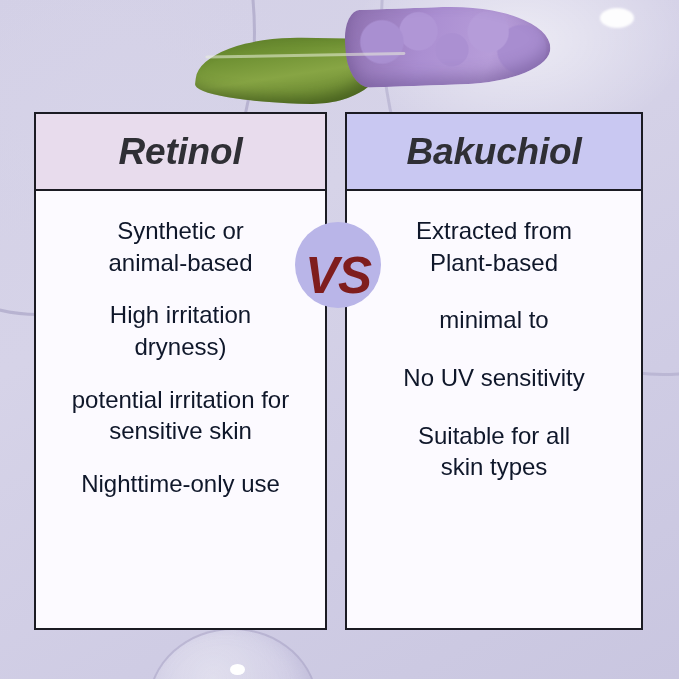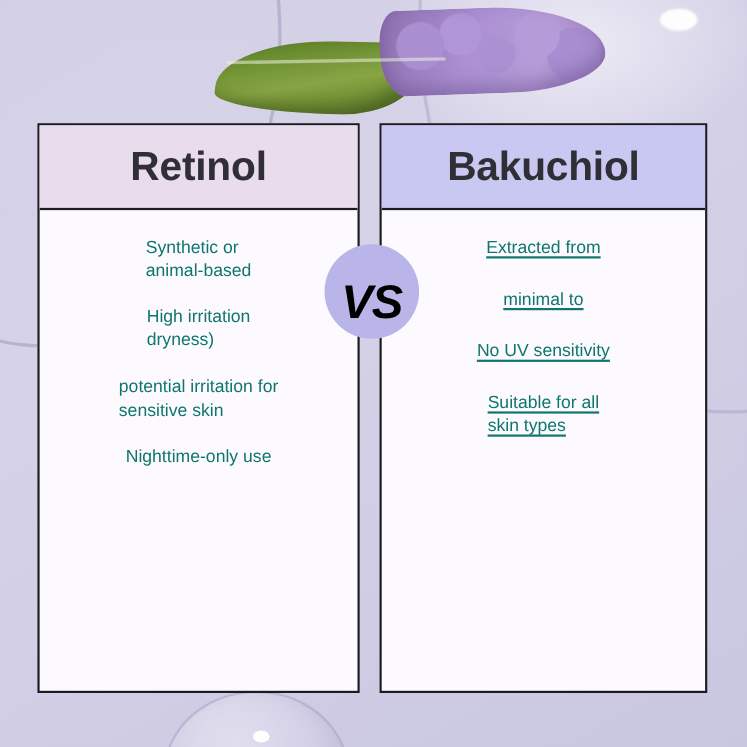--- a/index.html
+++ b/index.html
@@ -158,40 +158,41 @@
   }
   .card-left  .card-header { background: #e8dced; }
   .card-right .card-header { background: #c9c8f2; }
 
   .card-title {
     font-size: 37px;
     font-weight: 700;
     color: #2f2f35;
     letter-spacing: -0.2px;
     line-height: 1;
+    font-style: italic;
   }
 
   .card-body {
     flex: 1 1 auto;
     display: flex;
     flex-direction: column;
     align-items: center;
     padding: 24px 12px 10px 12px;
     box-sizing: border-box;
   }
 
   .feature {
-    color: #0f766e;
-    font-size: 16px;
+    text-align: center;
+    color: #0f172a;
+    font-size: 24px;
     line-height: 1.32;
     margin-bottom: 19px;
   }
   .card-left .feature { margin-bottom: 21px; }
   .card-right .feature {
-    text-decoration: underline;
     text-decoration-thickness: 2px;
     text-underline-offset: 3px;
     margin-bottom: 26px;
   }
   .feature-line { display: block; }
 
   
   .vs-badge {
     position: absolute;
     left: 295px;
@@ -199,22 +200,22 @@
     width: 86px;
     height: 86px;
     border-radius: 50%;
     background: #b9b5e8;
     display: flex;
     align-items: center;
     justify-content: center;
     z-index: 5;
   }
   .vs-text {
-    color: #000000;
-    font-size: 43px;
+    color: #7f1d1d;
+    font-size: 51px;
     font-weight: 700;
     font-style: italic;
     letter-spacing: -1px;
     line-height: 1;
     margin-top: 20px;
   }
 </style>
 </head>
 <body>
 
@@ -264,20 +265,21 @@
   </div>
 
   <div class="card card-right">
     <div class="card-header">
       <div class="card-title">Bakuchiol</div>
     </div>
     <div class="card-body">
 
       <div class="feature">
         <span class="feature-line">Extracted from</span>
+        <span class="feature-line">Plant-based</span>
       </div>
 
       <div class="feature">
         <span class="feature-line">minimal to</span>
       </div>
 
       <div class="feature">
         <span class="feature-line">No UV sensitivity</span>
       </div>
 

